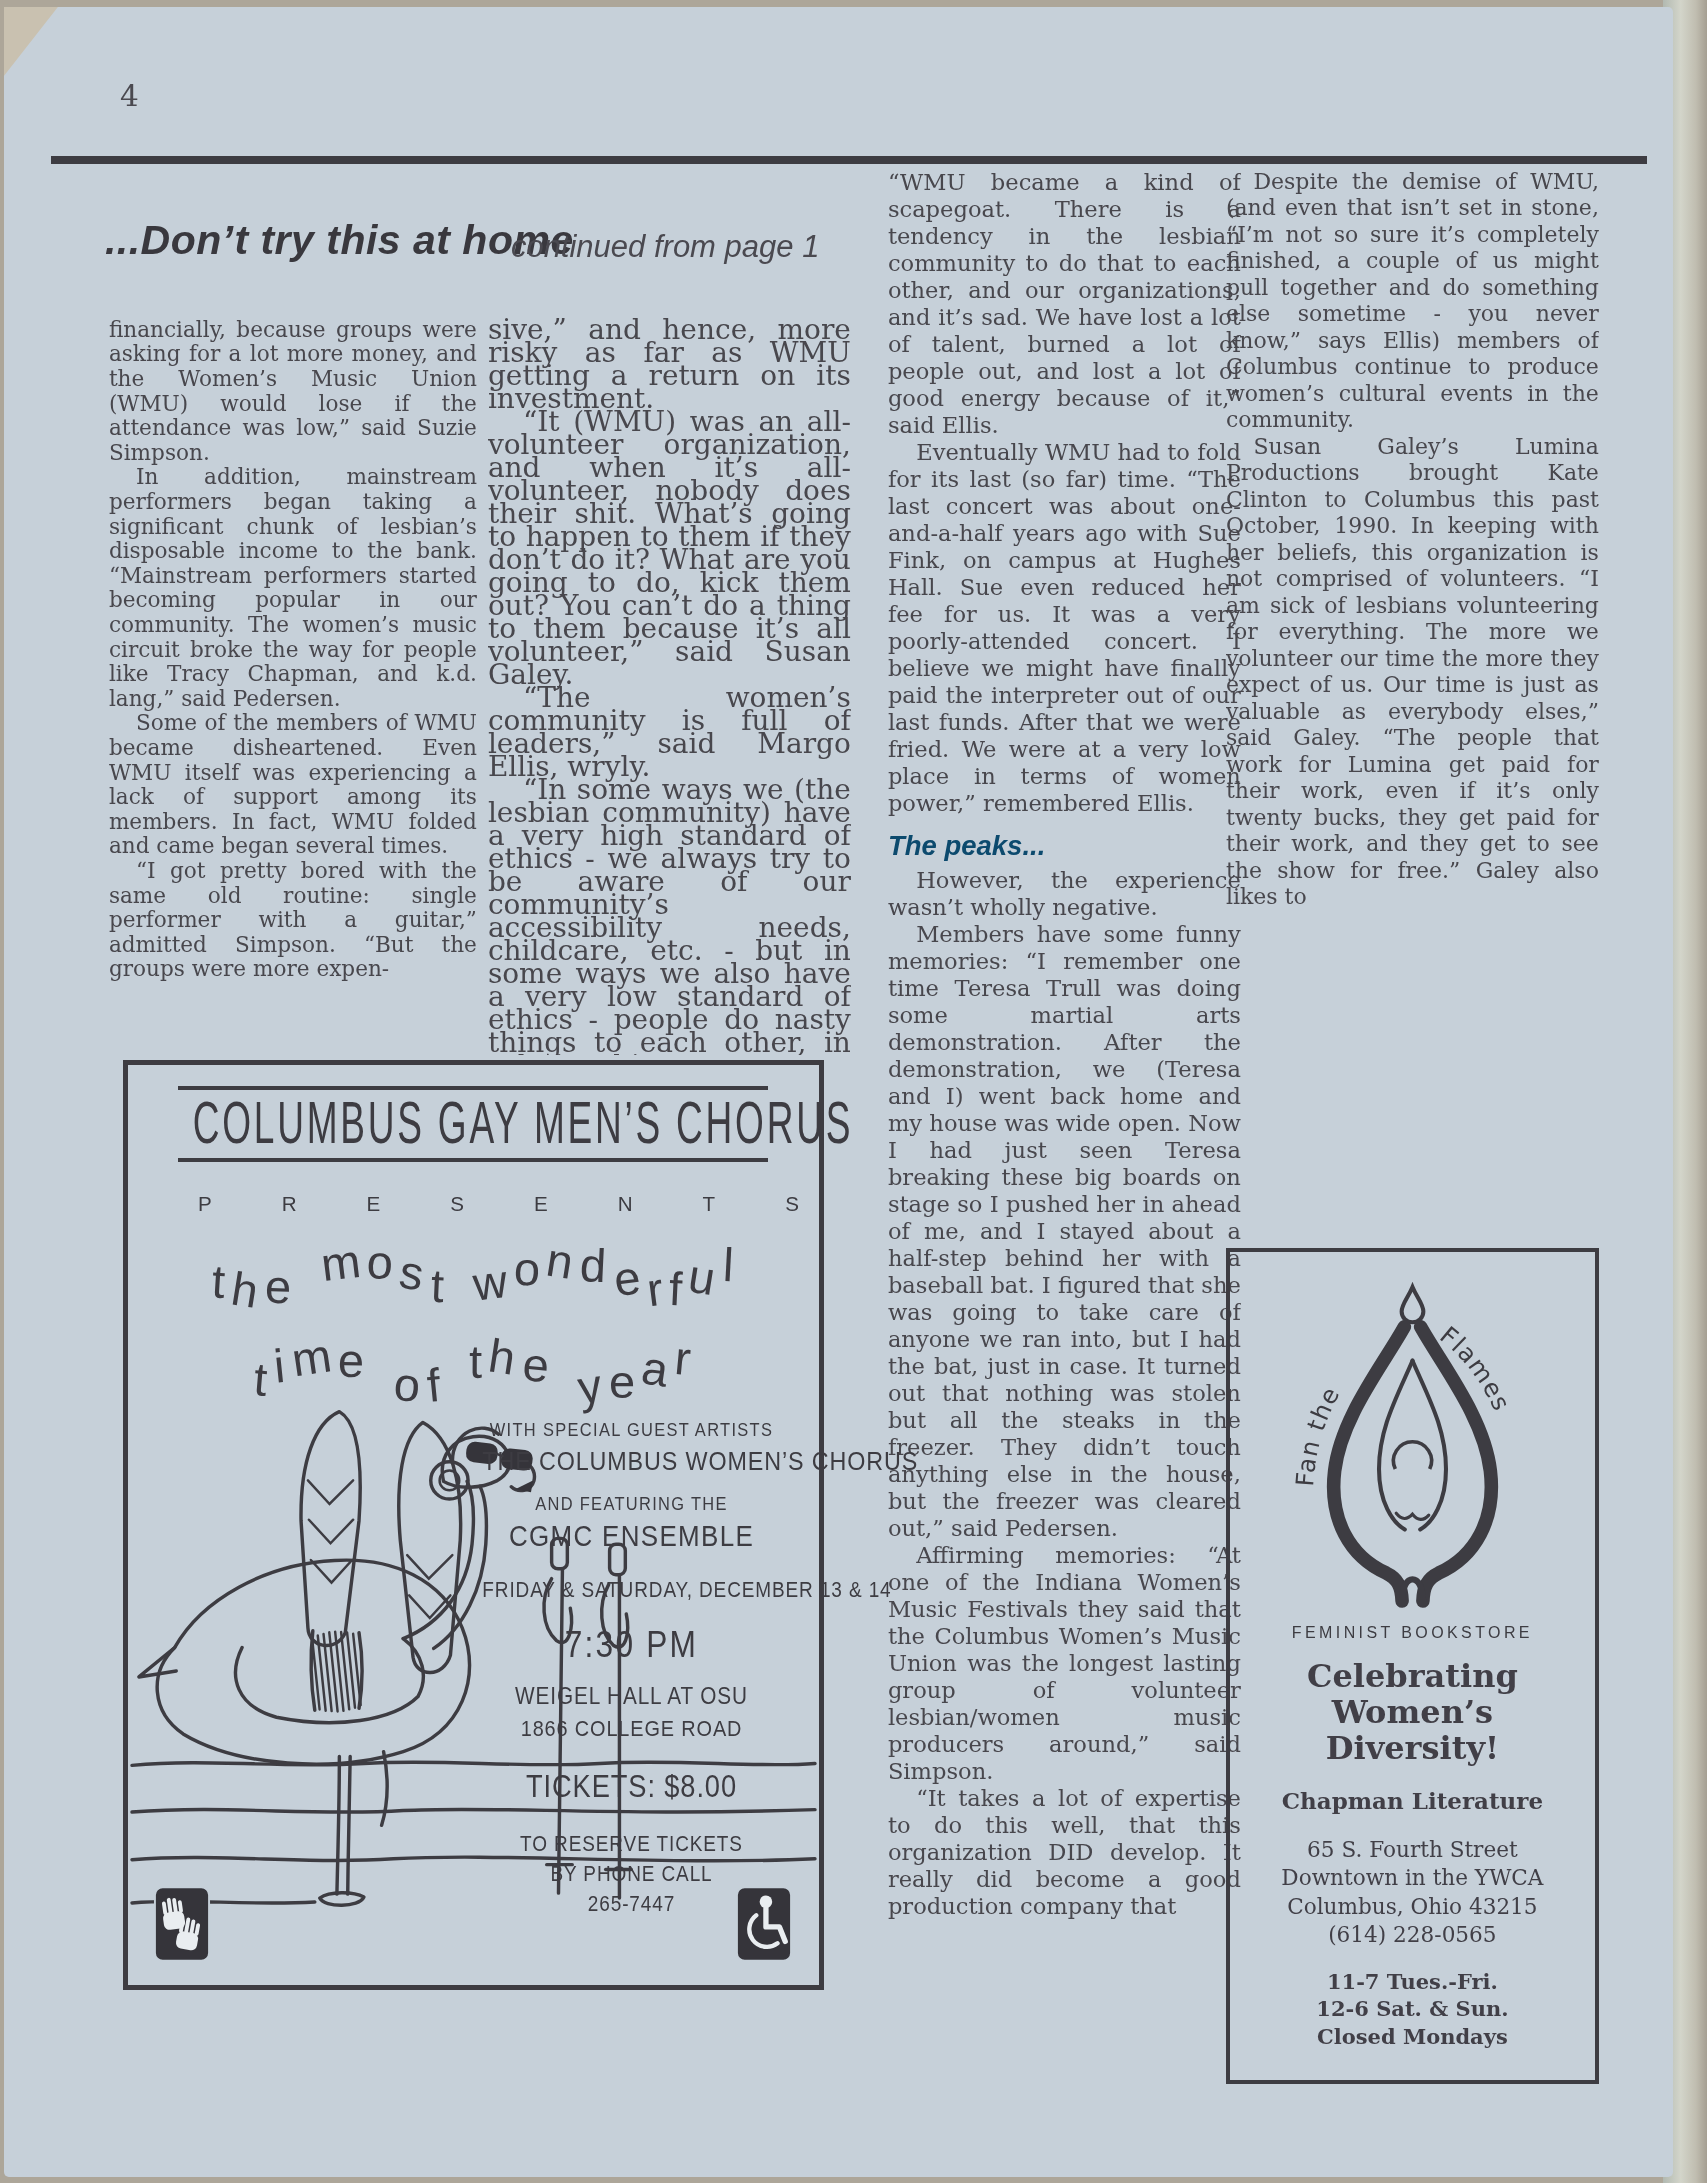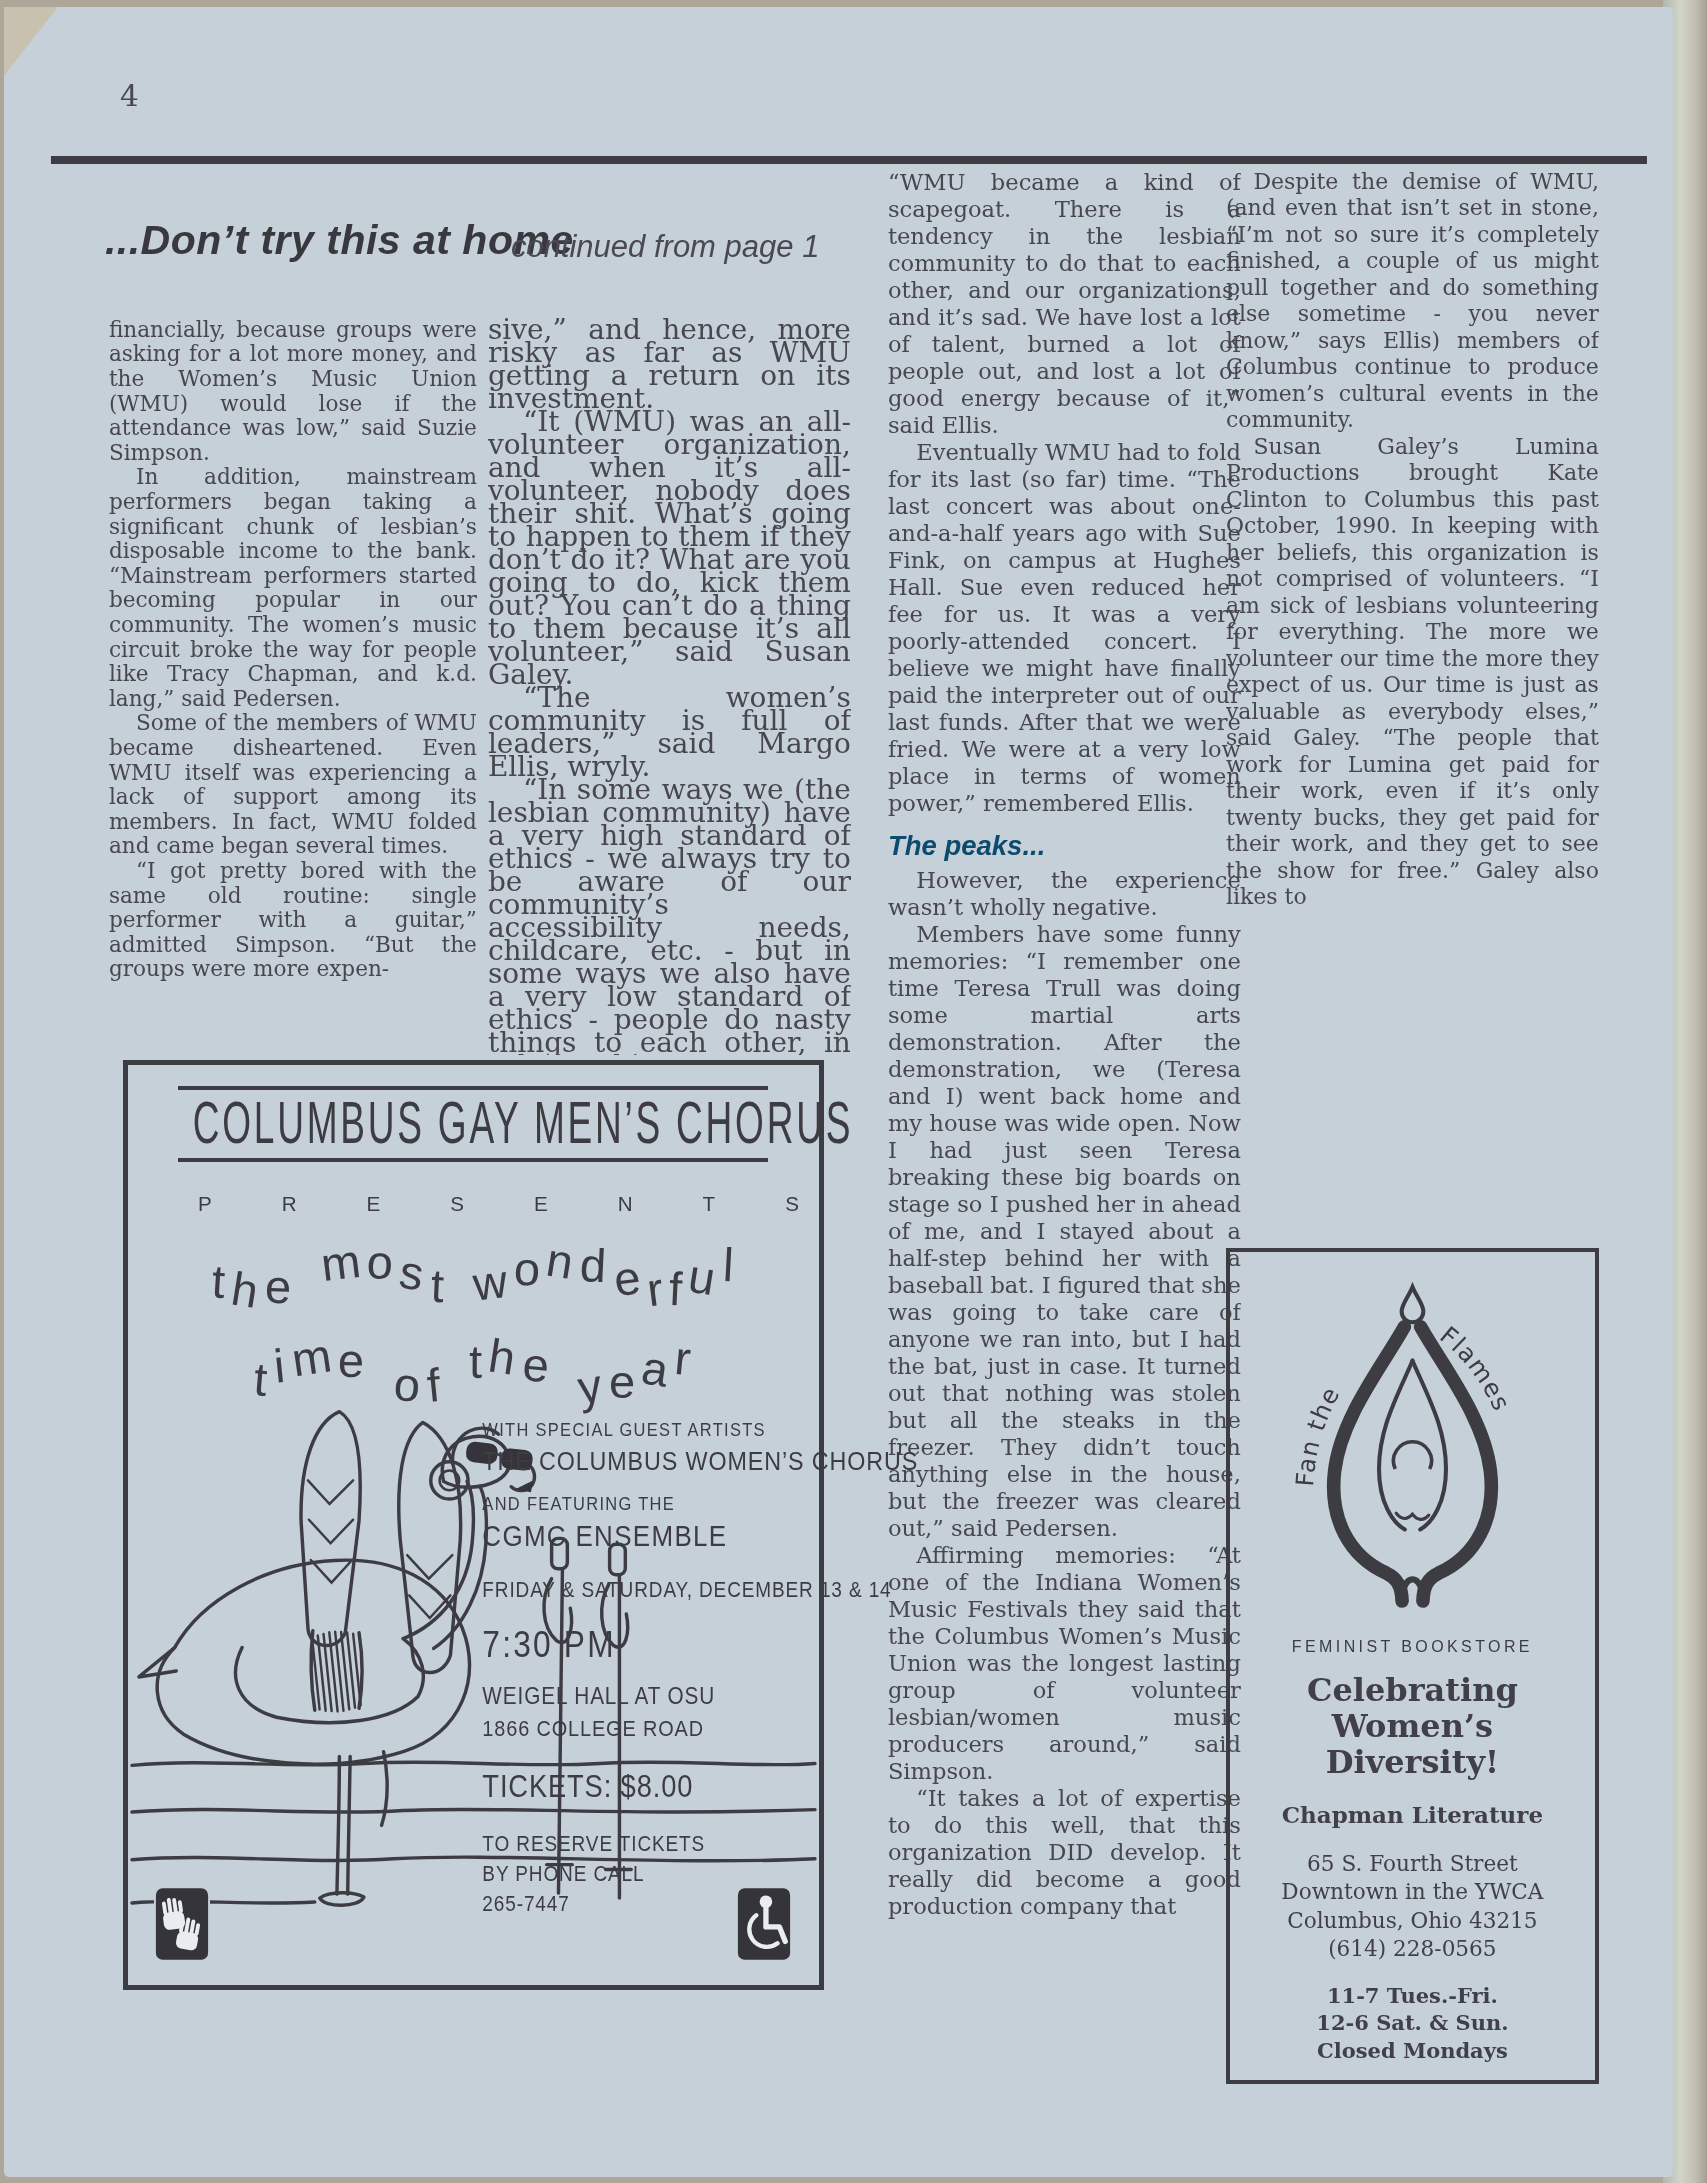--- a/index.html
+++ b/index.html
@@ -35,41 +35,41 @@
     color:#3d3c42;white-space:nowrap;transform:scale(0.95,1.5);transform-origin:center;}
   .presents{position:absolute;left:50%;transform:translateX(-50%);top:127px;width:619px;
     font-family:"Liberation Sans",sans-serif;font-size:20.6px;color:#3d3c42;letter-spacing:70px;
     text-align:center;white-space:nowrap;text-indent:34px;}
   .tagline{position:absolute;left:0;top:183px;width:100%;text-align:center;
     font-family:"Liberation Sans",sans-serif;color:#3d3c42;}
   .tag-line{font-size:47px;height:96px;letter-spacing:2px;}
   .tag-line .wl{display:inline-block;margin:0 2.5px;}
   .tag-line .ws{display:inline-block;width:22.6px;}
   .flamingo{position:absolute;left:0;top:268px;width:691px;height:624px;}
-  .cgmc-info{position:absolute;right:17.7px;top:354px;width:339px;
+  .cgmc-info{position:absolute;right:17.7px;top:354px;width:339px;text-align:center;
     font-family:"Liberation Sans",sans-serif;color:#3d3c42;}
   .cgmc-info div{transform:scaleX(0.88);transform-origin:center;white-space:nowrap;}
   .i1{font-size:18.7px;letter-spacing:1.5px;}
   .i2{font-size:26.5px;letter-spacing:1px;margin-top:4.9px;}
   .imt{margin-top:16.7px;}
   .i3{font-size:29.5px;letter-spacing:1.5px;margin-top:3.9px;}
   .i4{font-size:21.6px;letter-spacing:1px;margin-top:23.6px;}
   .i5{font-size:36px;letter-spacing:2.5px;margin-top:20.6px;}
   .i6{font-size:23.6px;letter-spacing:1px;margin-top:17.7px;}
   .i7{font-size:22.6px;letter-spacing:1px;margin-top:5.9px;}
   .i8{font-size:31px;letter-spacing:1px;margin-top:26.5px;}
   .i9{font-size:21.6px;letter-spacing:1px;margin-top:3.9px;}
   .i9f{margin-top:26.5px;}
   .icon-hands{position:absolute;left:25.6px;bottom:21.6px;width:58px;height:78px;}
   .icon-wheel{position:absolute;right:25.6px;bottom:21.6px;width:58px;height:78px;}
   
   #flames{left:1222px;top:1241px;width:365px;height:828px;text-align:center;color:#413f47;border-width:4.4px;}
   .flame-logo{width:275px;height:344px;margin-top:25.6px;}
   .fb-label{font-family:"Liberation Sans",sans-serif;font-size:16px;letter-spacing:3.4px;
-    color:#3d3c42;margin-top:15px;}
+    color:#3d3c42;margin-top:1px;}
   .fb-head{font-size:32px;font-weight:700;line-height:1.12;width:236px;margin:16.7px auto 0;}
   .fb-sub{font-size:23px;font-weight:700;margin-top:20.6px;}
   .fb-desc{font-size:20.6px;line-height:1.3;width:305px;margin:12.8px auto 0;}
   .fb-addr{font-size:21.6px;line-height:1.32;margin-top:21.6px;}
   .fb-hours{font-size:21px;line-height:1.32;margin-top:17.7px;font-weight:700;}
   svg .ln{stroke:#3d3c42;stroke-width:7;fill:none;stroke-linecap:round;stroke-linejoin:round;}
   svg .lt{stroke:#3d3c42;stroke-width:5;fill:none;stroke-linecap:round;}
   svg .dk{fill:#35343a;}
 </style>
 </head>

